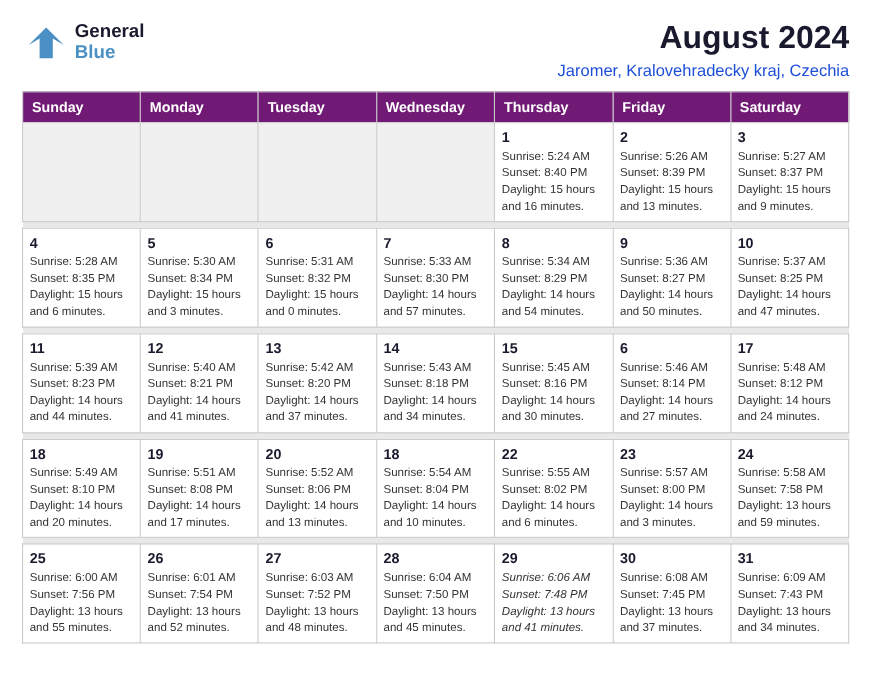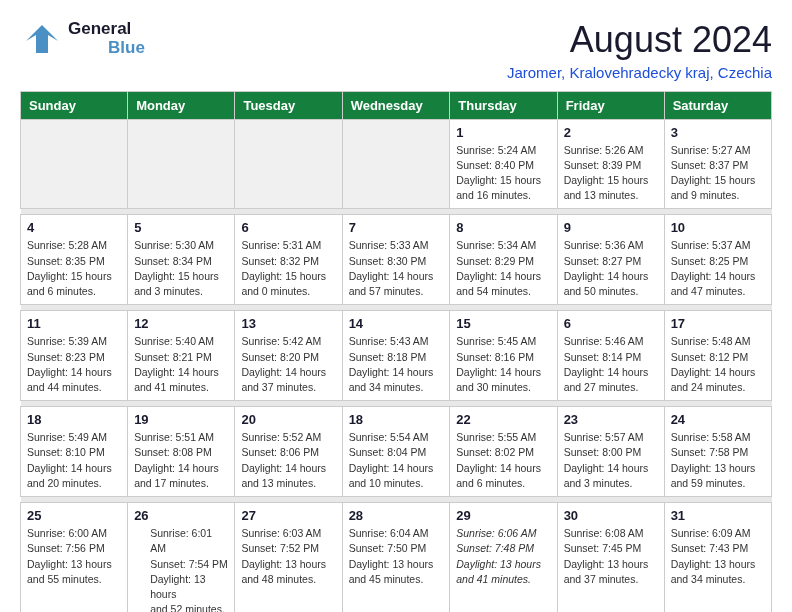--- a/index.html
+++ b/index.html
@@ -18,37 +18,37 @@
     }
     .logo {
       display: flex;
       flex-direction: column;
       align-items: flex-start;
     }
     .title-block {
       text-align: right;
     }
     .month-title {
-      font-size: 36px;
-      font-weight: normal;
+      font-size: 29px;
+      font-weight: bold;
       color: #1a1a2e;
       line-height: 1.1;
     }
     .location {
       font-size: 15px;
       color: #1d4ed8;
       margin-top: 4px;
     }
     .calendar {
       width: 100%;
       border-collapse: collapse;
       font-size: 11px;
     }
     .calendar th {
-      background-color: #15803d;
+      background-color: #701a75;
       color: white;
       text-align: left;
       padding: 6px 8px;
       font-size: 13px;
       font-weight: bold;
       border: 1px solid #ccc;
     }
     .calendar td {
       border: 1px solid #ccc;
       vertical-align: top;
@@ -85,21 +85,21 @@
   <div class="logo">
     <div style="display:flex;align-items:center;gap:4px;">
       <div style="position:relative;width:44px;height:36px;">
         
         <svg width="44" height="36" viewBox="0 0 44 36">
           <polygon points="22,4 38,20 28,14 28,32 16,32 16,14 6,20" fill="#4a90c4"></polygon>
         </svg>
       </div>
       <div>
         <div style="font-size:17px;font-weight:bold;color:#1a1a2e;line-height:1.1;">General</div>
-        <div style="font-size:17px;font-weight:bold;color:#4a90c4;line-height:1.1;margin-left:40px;">Blue</div>
+        <div style="font-size:17px;font-weight:bold;color:#4a90c4;line-height:1.1;">Blue</div>
       </div>
     </div>
   </div>
   <div class="title-block">
     <div class="month-title">August 2024</div>
     <div class="location">Jaromer, Kralovehradecky kraj, Czechia</div>
   </div>
 </div>
 
 <table class="calendar">
@@ -334,21 +334,21 @@
       <tr>
         <td>
           <div class="day-num">25</div>
           <div class="day-info" style="white-space: pre-line;">Sunrise: 6:00 AM
 Sunset: 7:56 PM
 Daylight: 13 hours
 and 55 minutes.</div>
         </td>
         <td>
           <div class="day-num">26</div>
-          <div class="day-info" style="white-space: pre-line; margin-left: 16px;">Sunrise: 6:01 AM
+          <div class="day-info" style="white-space: pre-line;">Sunrise: 6:01 AM
 Sunset: 7:54 PM
 Daylight: 13 hours
 and 52 minutes.</div>
         </td>
         <td>
           <div class="day-num">27</div>
           <div class="day-info" style="white-space: pre-line;">Sunrise: 6:03 AM
 Sunset: 7:52 PM
 Daylight: 13 hours
 and 48 minutes.</div>

